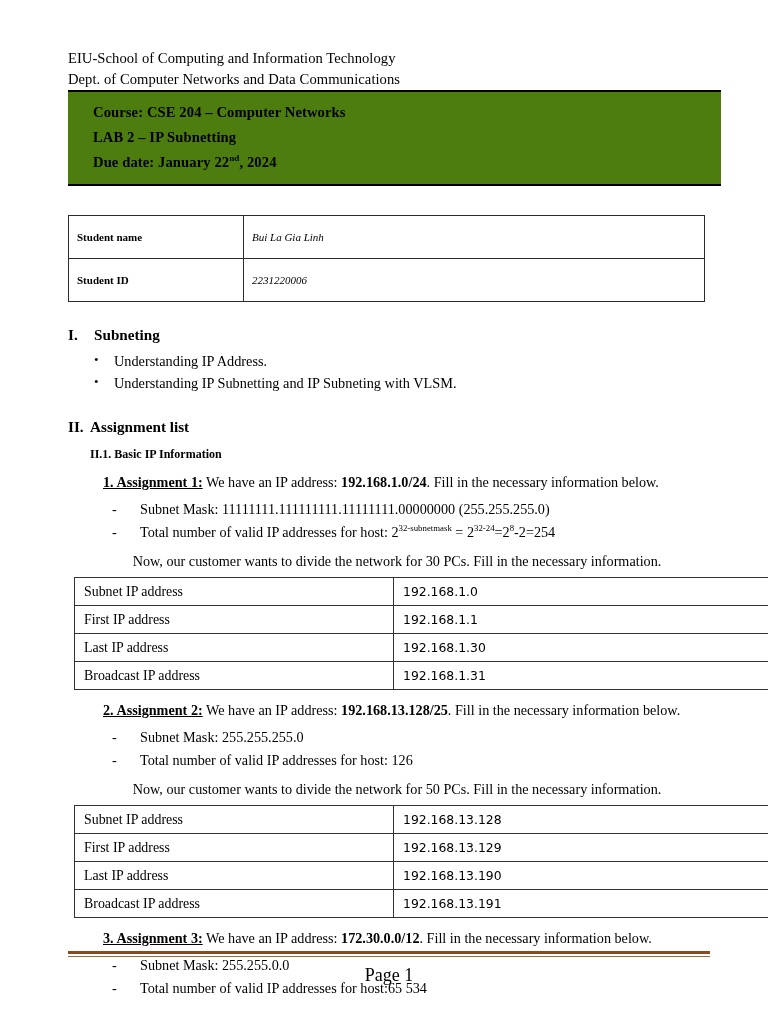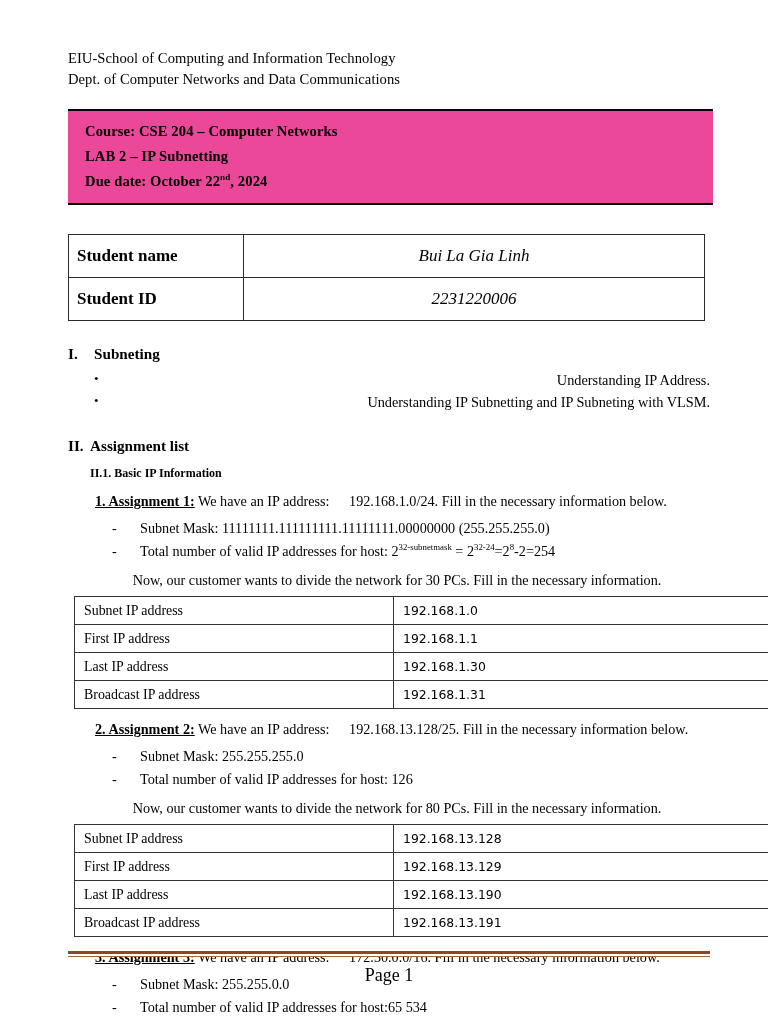--- a/index.html
+++ b/index.html
@@ -27,25 +27,24 @@
   
   .org-header {
     font-size: 14.6px;
     line-height: 21px;
     letter-spacing: 0.05px;
   }
   .org-header div { white-space: nowrap; }
 
   
   .course-box {
-    margin-top: 19px;
-    background: #ec4899;
+    background: #4d7c0f;
     border-top: 2.2px solid #000;
     border-bottom: 2.2px solid #000;
-    padding: 8px 0 9px 17px;
+    padding: 8px 0 9px 25px;
     width: 628px;
   }
   .course-line {
     font-weight: bold;
     font-size: 14.6px;
     line-height: 25px;
     letter-spacing: 0.1px;
   }
   sup { font-size: 0.62em; vertical-align: super; line-height: 0; }
 
@@ -55,28 +54,27 @@
     table-layout: fixed;
   }
   .student-table {
     margin-top: 29px;
     width: 637px;
   }
   .student-table td {
     border: 1.1px solid #2b2b2b;
     height: 26px;
     padding: 8px 8px;
-    font-size: 17px;
+    font-size: 11px;
   }
   .student-table td.lbl {
     width: 158px;
     font-weight: bold;
   }
   .student-table td.val {
-    text-align: center;
     font-style: italic;
   }
 
   
   .sec-h1 {
     margin-top: 24px;
     font-size: 15.2px;
     font-weight: bold;
     display: flex;
   }
@@ -86,21 +84,20 @@
   ul.bullets {
     margin: 6px 0 0 0;
     padding: 0 0 0 0;
     list-style: none;
   }
   ul.bullets li {
     font-size: 14.3px;
     line-height: 22px;
     padding-left: 46px;
     position: relative;
-    text-align: right;
   }
   ul.bullets li::before {
     content: "\2022";
     position: absolute;
     left: 26px;
     top: -1px;
     font-size: 13px;
   }
 
   .sec-h2 {
@@ -115,22 +112,23 @@
     margin-top: 10px;
     margin-left: 27px;
     width: 610px;
     font-size: 14.2px;
     line-height: 21px;
     text-align: justify;
   }
   .assign-para .tag {
     font-weight: bold;
     text-decoration: underline;
-  }
-  .assign-para b { font-weight: normal; margin-left: 16px; }
+    margin-left: 8px;
+  }
+  .assign-para b { font-weight: bold; }
 
   ul.dashes {
     margin: 5px 0 0 0;
     padding: 0;
     list-style: none;
   }
   ul.dashes li {
     font-size: 14.2px;
     line-height: 23px;
     padding-left: 72px;
@@ -198,21 +196,21 @@
 <div class="page">
 
   <div class="org-header">
     <div>EIU-School of Computing and Information Technology</div>
     <div>Dept. of Computer Networks and Data Communications</div>
   </div>
 
   <div class="course-box">
     <div class="course-line">Course: CSE 204 – Computer Networks</div>
     <div class="course-line">LAB 2 – IP Subnetting</div>
-    <div class="course-line"><span>Due date: October 22</span><sup>nd</sup><span>, 2024</span></div>
+    <div class="course-line"><span>Due date: January 22</span><sup>nd</sup><span>, 2024</span></div>
   </div>
 
   <table class="student-table">
     <tbody>
       <tr>
         <td class="lbl">Student name</td>
         <td class="val">Bui La Gia Linh</td>
       </tr>
       <tr>
         <td class="lbl">Student ID</td>
@@ -268,21 +266,21 @@
     </tbody>
   </table>
 
   <div class="assign-para"><span class="tag">2. Assignment 2:</span><span> We have an IP address: </span><b>192.168.13.128/25</b><span>. Fill in the necessary information below.</span></div>
 
   <ul class="dashes">
     <li>Subnet Mask: 255.255.255.0</li>
     <li>Total number of valid IP addresses for host: 126</li>
   </ul>
 
-  <div class="now-para">Now, our customer wants to divide the network for 80 PCs. Fill in the necessary information.</div>
+  <div class="now-para">Now, our customer wants to divide the network for 50 PCs. Fill in the necessary information.</div>
 
   <table class="ans-table">
     <tbody>
       <tr>
         <td class="k">Subnet IP address</td>
         <td class="v">192.168.13.128</td>
       </tr>
       <tr>
         <td class="k">First IP address</td>
         <td class="v">192.168.13.129</td>
@@ -291,21 +289,21 @@
         <td class="k">Last IP address</td>
         <td class="v">192.168.13.190</td>
       </tr>
       <tr>
         <td class="k">Broadcast IP address</td>
         <td class="v">192.168.13.191</td>
       </tr>
     </tbody>
   </table>
 
-  <div class="assign-para"><span class="tag">3. Assignment 3:</span><span> We have an IP address: </span><b>172.30.0.0/16</b><span>. Fill in the necessary information below.</span></div>
+  <div class="assign-para"><span class="tag">3. Assignment 3:</span><span> We have an IP address: </span><b>172.30.0.0/12</b><span>. Fill in the necessary information below.</span></div>
 
   <ul class="dashes">
     <li>Subnet Mask: 255.255.0.0</li>
     <li>Total number of valid IP addresses for host:65 534</li>
   </ul>
 
   <div class="footer">
     <div class="footer-rule-thick"></div>
     <div class="footer-rule-gap"></div>
     <div class="footer-rule-thin"></div>

